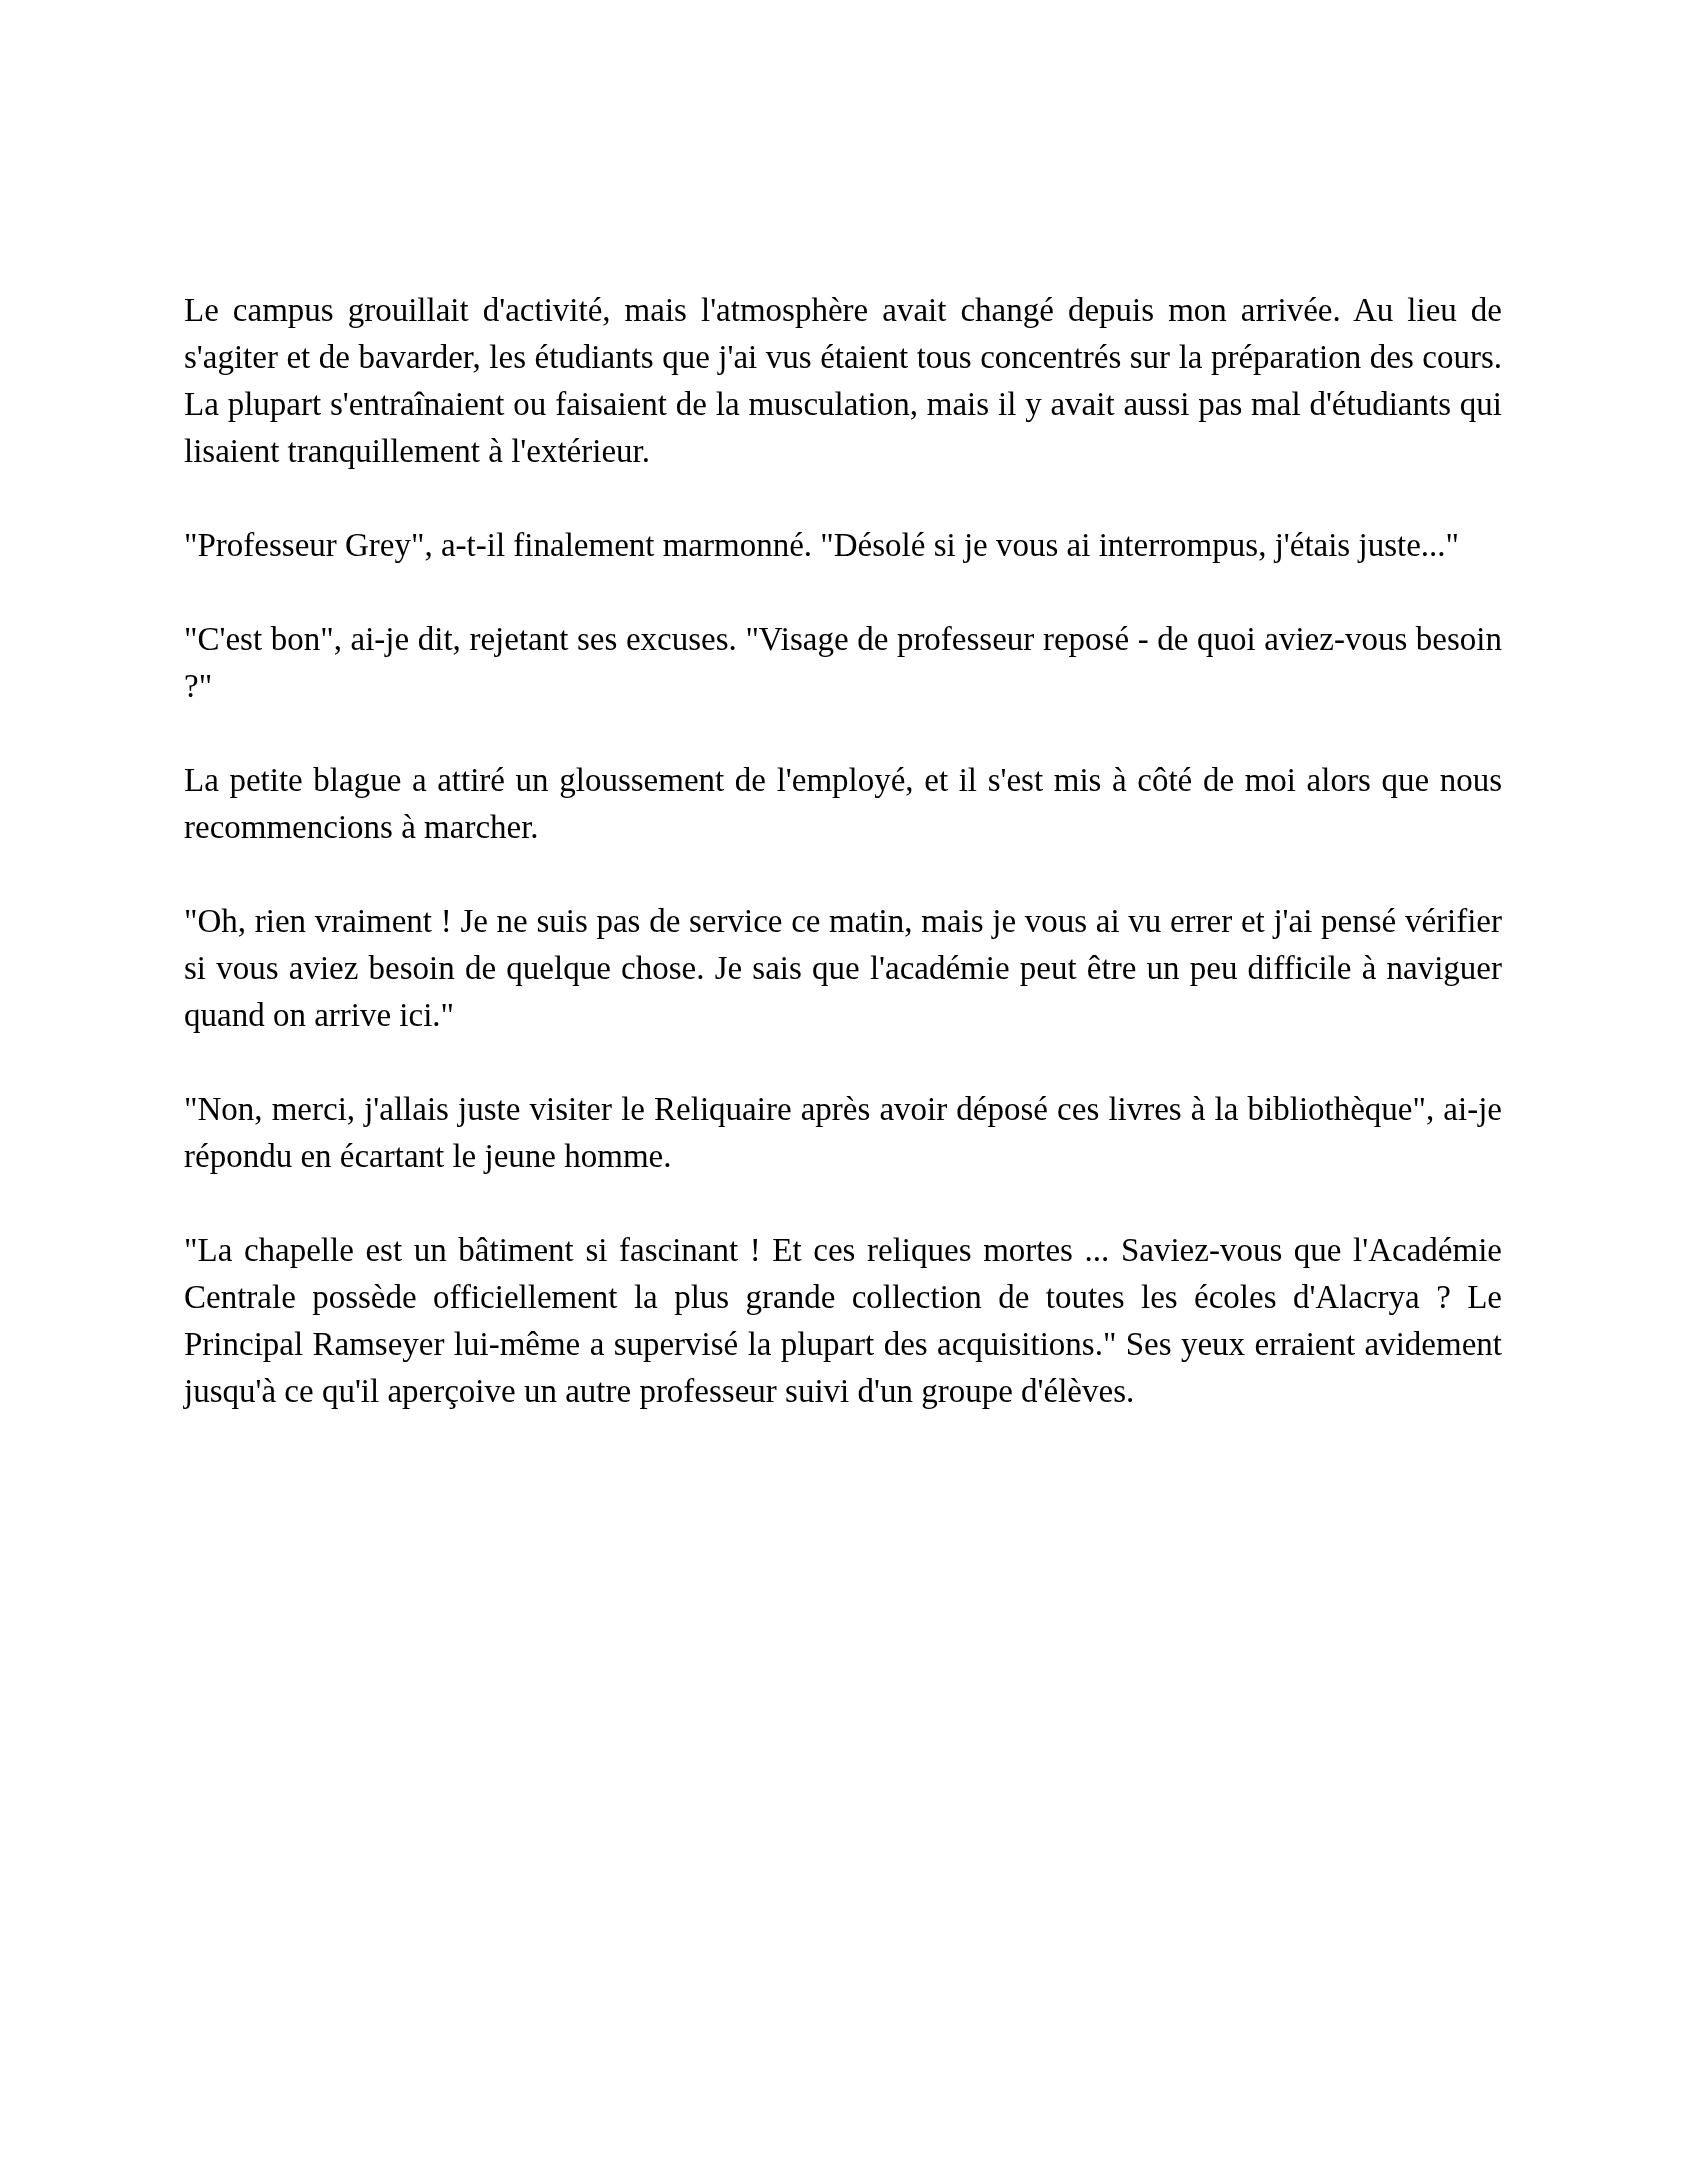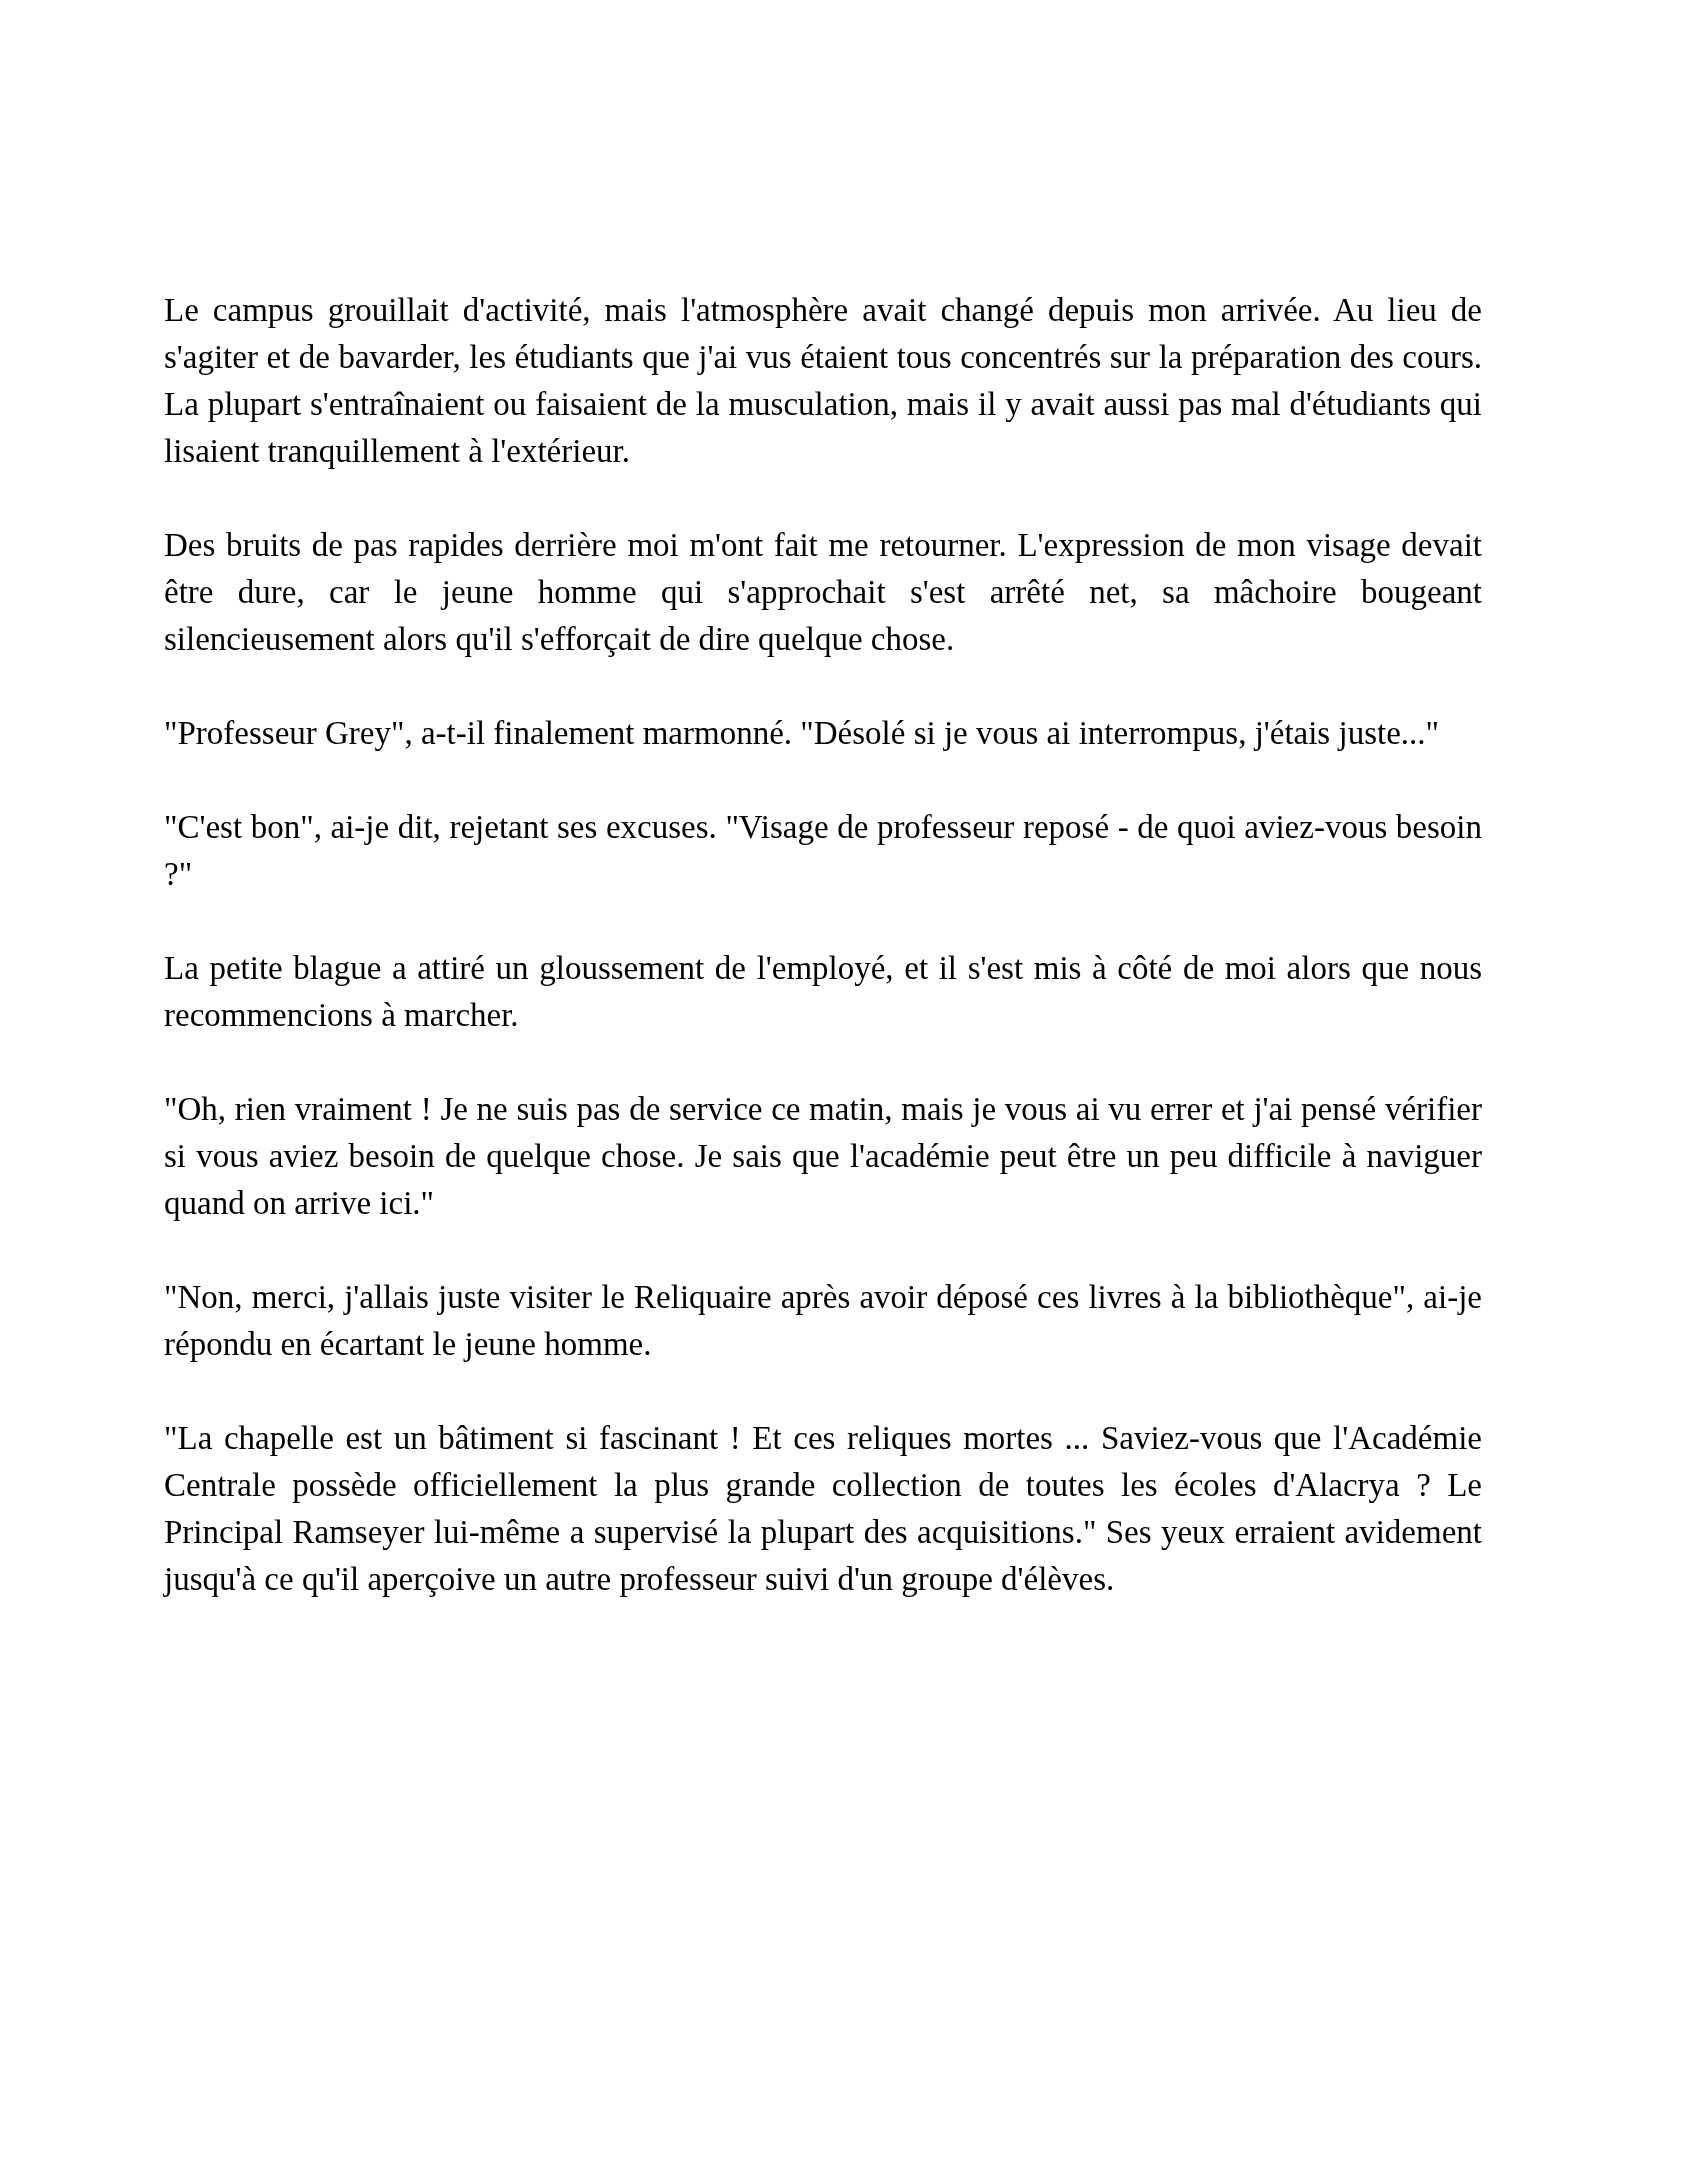--- a/index.html
+++ b/index.html
@@ -8,21 +8,21 @@
       background: #ffffff;
     }
     body {
       width: 1683px;
       height: 2178px;
       position: relative;
       overflow: hidden;
     }
     .page {
       position: absolute;
-      left: 164px;
+      left: 184px;
       top: 287px;
       width: 1318px;
       font-family: "Liberation Serif", "DejaVu Serif", serif;
       font-size: 33px;
       line-height: 47px;
       color: #000000;
     }
     .para {
       margin: 0 0 47px 0;
       text-align: justify;
@@ -32,21 +32,20 @@
     }
     .para:last-child {
       margin-bottom: 0;
     }
   </style>
 </head>
 <body>
 
 <div class="page">
   <p class="para">Le campus grouillait d'activité, mais l'atmosphère avait changé depuis mon arrivée. Au lieu de s'agiter et de bavarder, les étudiants que j'ai vus étaient tous concentrés sur la préparation des cours. La plupart s'entraînaient ou faisaient de la musculation, mais il y avait aussi pas mal d'étudiants qui lisaient tranquillement à l'extérieur.</p>
-  <p class="para">Des bruits de pas rapides derrière moi m'ont fait me retourner. L'expression de mon visage devait être dure, car le jeune homme qui s'approchait s'est arrêté net, sa mâchoire bougeant silencieusement alors qu'il s'efforçait de dire quelque chose.</p>
   <p class="para">"Professeur Grey", a-t-il finalement marmonné. "Désolé si je vous ai interrompus, j'étais juste..."</p>
   <p class="para">"C'est bon", ai-je dit, rejetant ses excuses. "Visage de professeur reposé - de quoi aviez-vous besoin ?"</p>
   <p class="para">La petite blague a attiré un gloussement de l'employé, et il s'est mis à côté de moi alors que nous recommencions à marcher.</p>
   <p class="para">"Oh, rien vraiment ! Je ne suis pas de service ce matin, mais je vous ai vu errer et j'ai pensé vérifier si vous aviez besoin de quelque chose. Je sais que l'académie peut être un peu difficile à naviguer quand on arrive ici."</p>
   <p class="para">"Non, merci, j'allais juste visiter le Reliquaire après avoir déposé ces livres à la bibliothèque", ai-je répondu en écartant le jeune homme.</p>
   <p class="para">"La chapelle est un bâtiment si fascinant ! Et ces reliques mortes ... Saviez-vous que l'Académie Centrale possède officiellement la plus grande collection de toutes les écoles d'Alacrya ? Le Principal Ramseyer lui-même a supervisé la plupart des acquisitions." Ses yeux erraient avidement jusqu'à ce qu'il aperçoive un autre professeur suivi d'un groupe d'élèves.</p>
 </div>
 
 
 </body></html>

